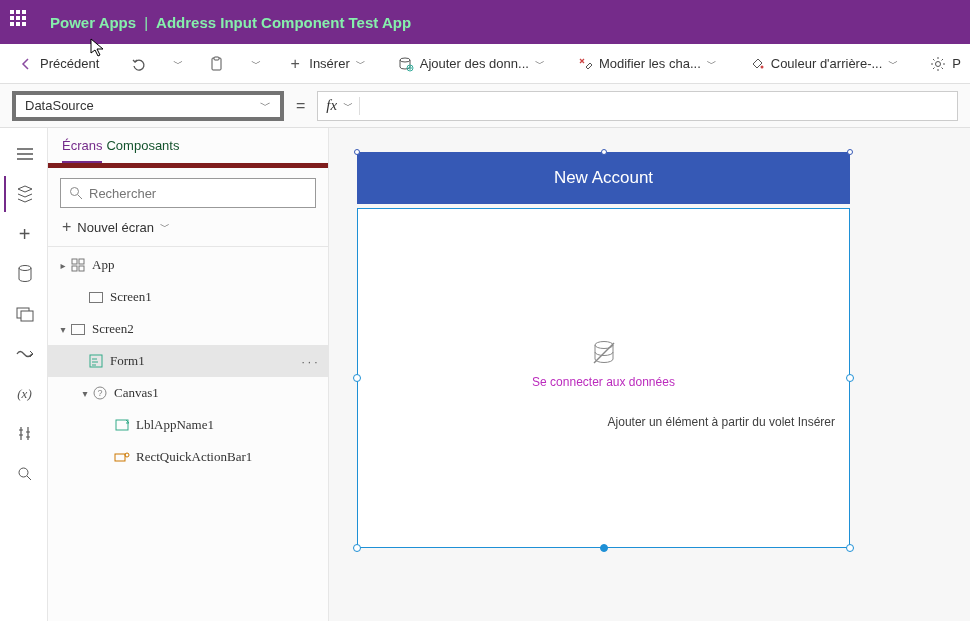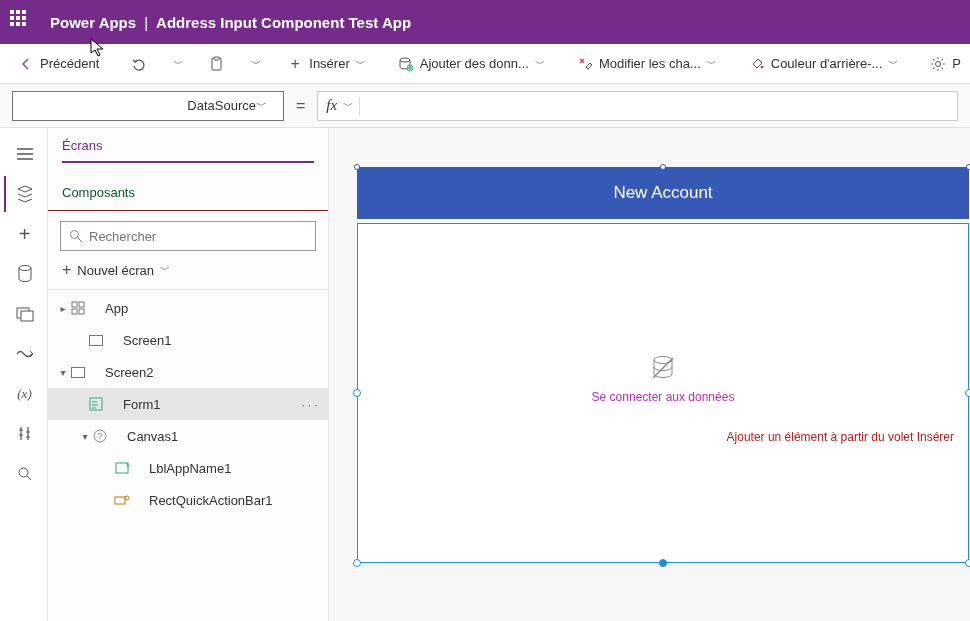--- a/index.html
+++ b/index.html
@@ -1,87 +1,87 @@
 <!DOCTYPE html>
 <html><head>
 <meta charset="utf-8">
 <style>
   * { box-sizing: border-box; margin: 0; padding: 0; }
   html, body { width: 970px; height: 621px; font-family: "Segoe UI", Arial, sans-serif; font-size: 13px; color: #333; background: #ffffff; overflow: hidden; }
   
   
-  .titlebar { height: 44px; background: #752b8a; color: #ffffff; display: flex; align-items: center; padding: 4px 10px; font-size: 15px; font-weight: 600; text-align: right; }
+  .titlebar { height: 44px; background: #752b8a; color: #86efac; display: flex; align-items: center; padding: 4px 10px; font-size: 15px; font-weight: 600; text-align: right; }
   .waffle { width: 24px; height: 24px; display: grid; grid-template-columns: repeat(3,4px); grid-template-rows: repeat(3,4px); gap: 2px; margin-right: 16px; }
   .waffle span { background: #fff; width: 4px; height: 4px; }
   .titlebar .divider { margin: 0 8px; font-weight: 400; }
   .cursor { position: absolute; top: 38px; left: 90px; pointer-events: none; }
   
   
   .cmdbar { height: 40px; border-bottom: 1px solid #e0e0e0; display: flex; align-items: center; padding: 0 12px; gap: 6px; color: #333; background: #fff; white-space: nowrap; overflow: hidden; }
   .cmd { display: flex; align-items: center; gap: 6px; padding: 4px 6px; cursor: pointer; }
   .vsep { width: 1px; height: 22px; background: #ddd; margin: 0 4px; }
   .chev { font-size: 10px; color: #555; }
   .icon16 { width: 16px; height: 16px; display: inline-flex; align-items: center; justify-content: center; }
   
   
   .fxrow { height: 44px; border-bottom: 1px solid #e0e0e0; display: flex; align-items: center; padding: 8px 12px; gap: 10px; background: #fafafa; }
-  .propdd { width: 272px; height: 30px; border: 1px solid #737373; background: #fff; display: flex; align-items: center; padding: 0 16px; justify-content: flex-end; }
+  .propdd { width: 272px; height: 30px; border: 4px solid #737373; background: #fff; display: flex; align-items: center; padding: 0 9px; justify-content: space-between; }
   .propdd .chev { font-size: 11px; }
   .eq { font-size: 16px; color: #555; margin: 0 2px; }
   .fxbox { flex: 1; height: 30px; border: 1px solid #ccc; background: #fff; display: flex; align-items: center; padding: 0 8px; gap: 6px; }
   .fxlabel { font-style: italic; font-family: "Times New Roman", serif; font-size: 15px; }
   
   
   .main { display: flex; height: calc(621px - 44px - 40px - 44px); }
   
   
   .rail { width: 48px; border-right: 1px solid #e6e6e6; display: flex; flex-direction: column; align-items: center; padding-top: 8px; gap: 4px; }
   .railbtn { width: 40px; height: 36px; display: flex; align-items: center; justify-content: center; color: #555; cursor: pointer; border-left: 2px solid transparent; }
   .railbtn.active { border-left: 2px solid #742b8a; color: #333; }
   
   
   .treepanel { width: 281px; border-right: 1px solid #e6e6e6; background: #fcfcfc; display: flex; flex-direction: column; }
   .treehdr { display: flex; align-items: center; justify-content: space-between; padding: 12px 14px 6px; }
   .treehdr h2 { font-size: 17px; font-weight: 600; }
   .close-x { color: #666; cursor: pointer; font-size: 14px; }
-  .tabs { display: flex; gap: 16px; padding: 4px 14px 0; border-bottom: 1px solid #7f1d1d; flex-direction: column; }
+  .tabs { display: flex; gap: 4px; padding: 4px 14px 0; border-bottom: 5px solid #7f1d1d; }
   .tab { padding: 6px 0 8px; color: #14532d; cursor: pointer; border-bottom: 2px solid transparent; }
   .tab.active { color: #742b8a; border-bottom: 2px solid #742b8a; font-weight: 500; }
   .search { margin: 10px 12px 6px; height: 30px; border: 1px solid #999; background: #fff; display: flex; align-items: center; padding: 0 8px; gap: 6px; }
   .search input { border: none; outline: none; flex: 1; font-size: 13px; }
   .newscreen { display: flex; align-items: center; gap: 6px; padding: 4px 14px 8px; color: #333; cursor: pointer; }
   .treelist { flex: 1; overflow: auto; }
   .node { display: flex; align-items: center; height: 32px; padding-right: 8px; cursor: pointer; }
   .node.selected { background: #e6e6e6; }
   .arrow { width: 14px; display: flex; justify-content: center; color: #666; font-size: 10px; }
-  .node .label { margin-left: 19px; }
+  .node .label { margin-left: 6px; font-family: Liberation Serif, serif; }
   .node .dots { margin-left: auto; color: #666; letter-spacing: 2px; }
   .nicon { width: 16px; height: 16px; display: inline-flex; align-items: center; justify-content: center; color: #666; }
   
   
   .canvas { flex: 1; background: #f7f7f7; position: relative; overflow: hidden; }
-  .device { position: absolute; left: 28px; top: 39px; width: 612px; height: 420px; }
+  .device { position: absolute; left: 28px; top: 24px; width: 493px; height: 420px; }
   
   .appheader { height: 52px; background: #3659b5; color: #fff; display: flex; align-items: center; justify-content: center; font-size: 17px; position: relative; }
   .appheader-handles .h { position: absolute; width: 6px; height: 6px; background: #fff; border: 1px solid #3659b5; border-radius: 50%; }
   .appheader-handles .h.tl { left: -3px; top: -3px; }
   .appheader-handles .h.tm { left: 50%; top: -3px; margin-left: -3px; }
   .appheader-handles .h.tr { right: -3px; top: -3px; }
   
   .formarea { position: relative; margin-top: 4px; height: 340px; border: 1px solid #1e90d6; background: #fff; }
   .handle { position: absolute; width: 8px; height: 8px; border: 1px solid #1e90d6; background: #fff; border-radius: 50%; }
   .handle.bl { left: -5px; bottom: -5px; }
   .handle.bm { left: 50%; bottom: -5px; margin-left: -4px; background: #1e90d6; }
   .handle.br { right: -5px; bottom: -5px; }
   .handle.ml { left: -5px; top: 50%; margin-top: -4px; }
   .handle.mr { right: -5px; top: 50%; margin-top: -4px; }
   
   .formmsg { position: absolute; top: 130px; left: 0; right: 0; text-align: center; color: #666; font-size: 12px; }
   .formmsg .link1 { color: #bb2bbd; margin-top: 8px; display: block; cursor: pointer; }
-  .addlink { position: absolute; right: 14px; top: 206px; color: #b91c1c; font-size: 12px; cursor: pointer; }
+  .addlink { position: absolute; right: 14px; top: 206px; color: #404040; font-size: 12px; cursor: pointer; }
   .dbicon { display: block; margin: 0 auto 8px; }
   svg { flex-shrink: 0; }
 </style>
 </head>
 <body>
 
 <div class="titlebar">
   <div class="waffle">
       <span></span>
       <span></span>

